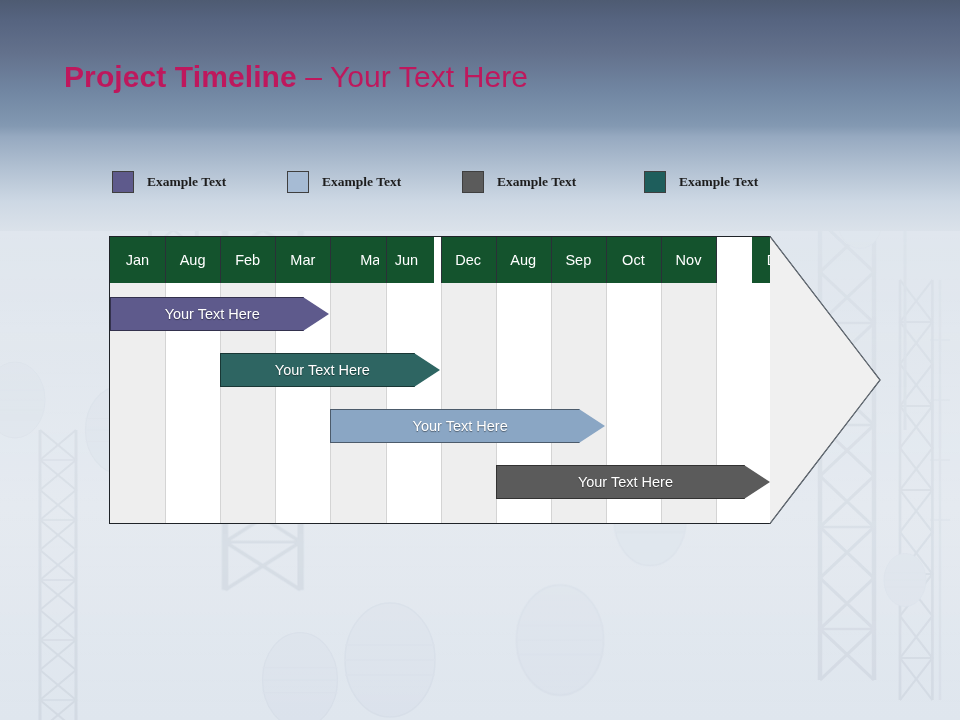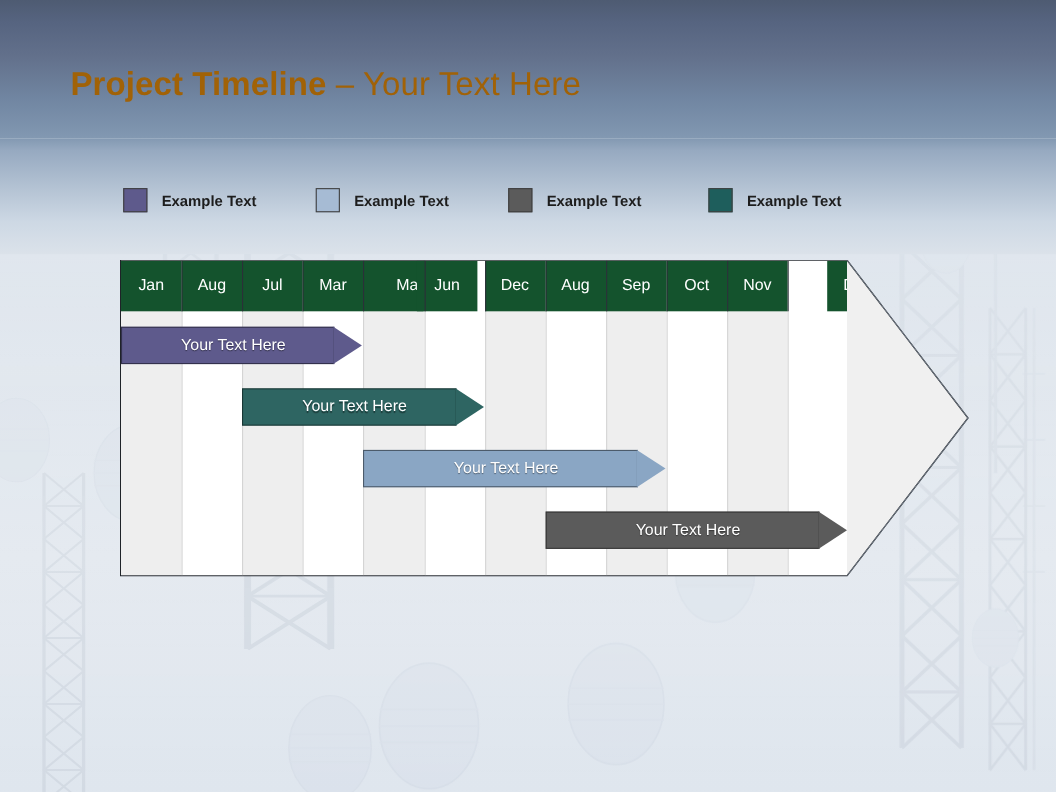--- a/index.html
+++ b/index.html
@@ -24,28 +24,28 @@
   .header-band{
     position:absolute;left:0;top:0;width:960px;height:126px;
     background:linear-gradient(180deg,#4e5b72 0%,#566480 16%,#63718c 42%,#7186a2 72%,#7d93ad 92%,#8399b2 100%);
   }
   .header-fade{
     position:absolute;left:0;top:126px;width:960px;height:105px;
     background:linear-gradient(180deg,#8399b2 0%,#96a9c0 10%,#b3c2d3 42%,#cdd8e4 72%,#dbe2ea 100%);
   }
   .title{
     position:absolute;left:64px;top:60px;
-    font-size:30px;color:#a16207;white-space:nowrap;letter-spacing:.1px;
+    font-size:30px;color:#be185d;white-space:nowrap;letter-spacing:.1px;
   }
   .title .t-bold{font-weight:bold;}
   .title .t-light{font-weight:normal;}
 
   
   .legend{position:absolute;left:0;top:168px;width:960px;height:28px;}
-  .legend-item{position:absolute;top:0;display:flex;align-items:center;height:28px;}
+  .legend-item{position:absolute;top:0;display:flex;align-items:center;height:28px;font-family:Liberation Serif, serif;}
   .legend-swatch{
     width:22px;height:22px;border:1px solid #3f3f3f;box-sizing:border-box;flex:0 0 auto;
   }
   .legend-label{
     margin-left:13px;font-size:13.5px;font-weight:bold;color:#1d1d1d;white-space:nowrap;
   }
   .lg0{left:112px;}
   .lg1{left:287px;}
   .lg2{left:462px;}
   .lg3{left:644px;}
@@ -239,21 +239,21 @@
           <div class="col-sep" style="left: 495.9px;"></div>
           <div class="col col-alt" style="left: 551px;"></div>
           <div class="col-sep" style="left: 551px;"></div>
           <div class="col col-plain" style="left: 606.1px;"></div>
           <div class="col-sep" style="left: 606.1px;"></div>
         </div>
       <div id="headers">
           <div class="hdr-cell" style="left: 0px;">Jan</div>
           <div class="hdr-cell" style="left: 55.1px;">Aug</div>
           <div class="hdr-sep" style="left: 55.1px;"></div>
-          <div class="hdr-cell" style="left: 110.2px;">Jul</div>
+          <div class="hdr-cell" style="left: 110.2px;">Feb</div>
           <div class="hdr-sep" style="left: 110.2px;"></div>
           <div class="hdr-cell" style="left: 165.3px;">Mar</div>
           <div class="hdr-sep" style="left: 165.3px;"></div>
           <div class="hdr-cell" style="left: 220.4px; padding-left: 32px;">May</div>
           <div class="hdr-sep" style="left: 220.4px;"></div>
           <div class="hdr-cell" style="left: 269px;">Jun</div>
           <div class="hdr-sep" style="left: 275.5px;"></div>
           <div class="hdr-cell" style="left: 330.6px;">Dec</div>
           <div class="hdr-sep" style="left: 330.6px;"></div>
           <div class="hdr-cell" style="left: 385.7px;">Aug</div>

